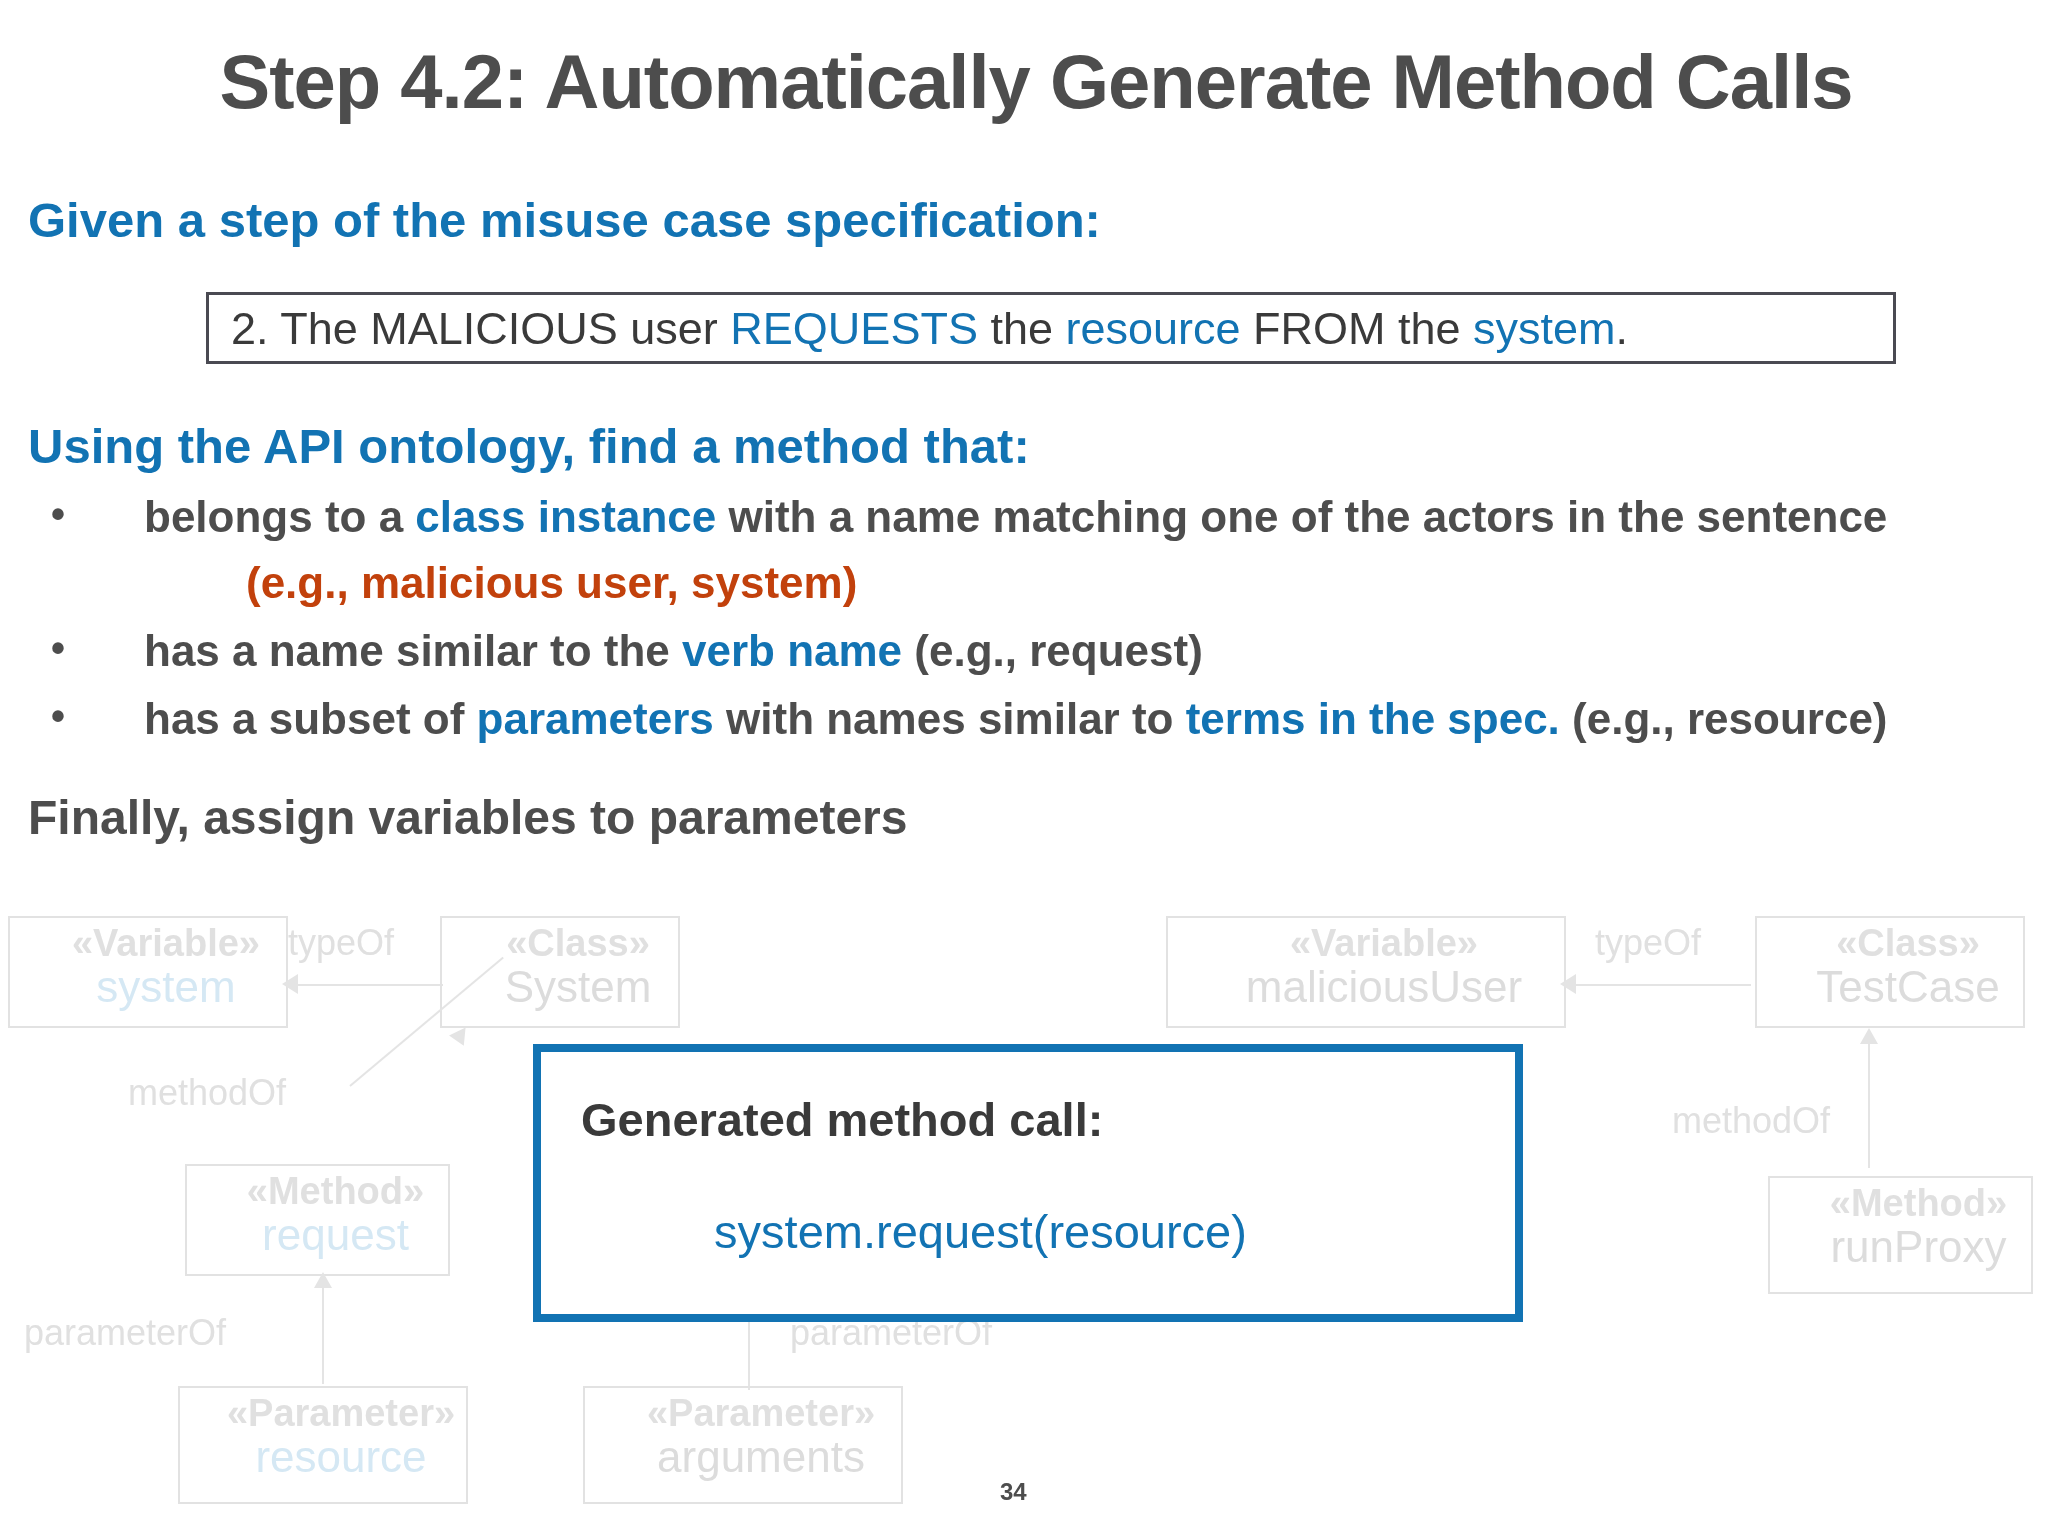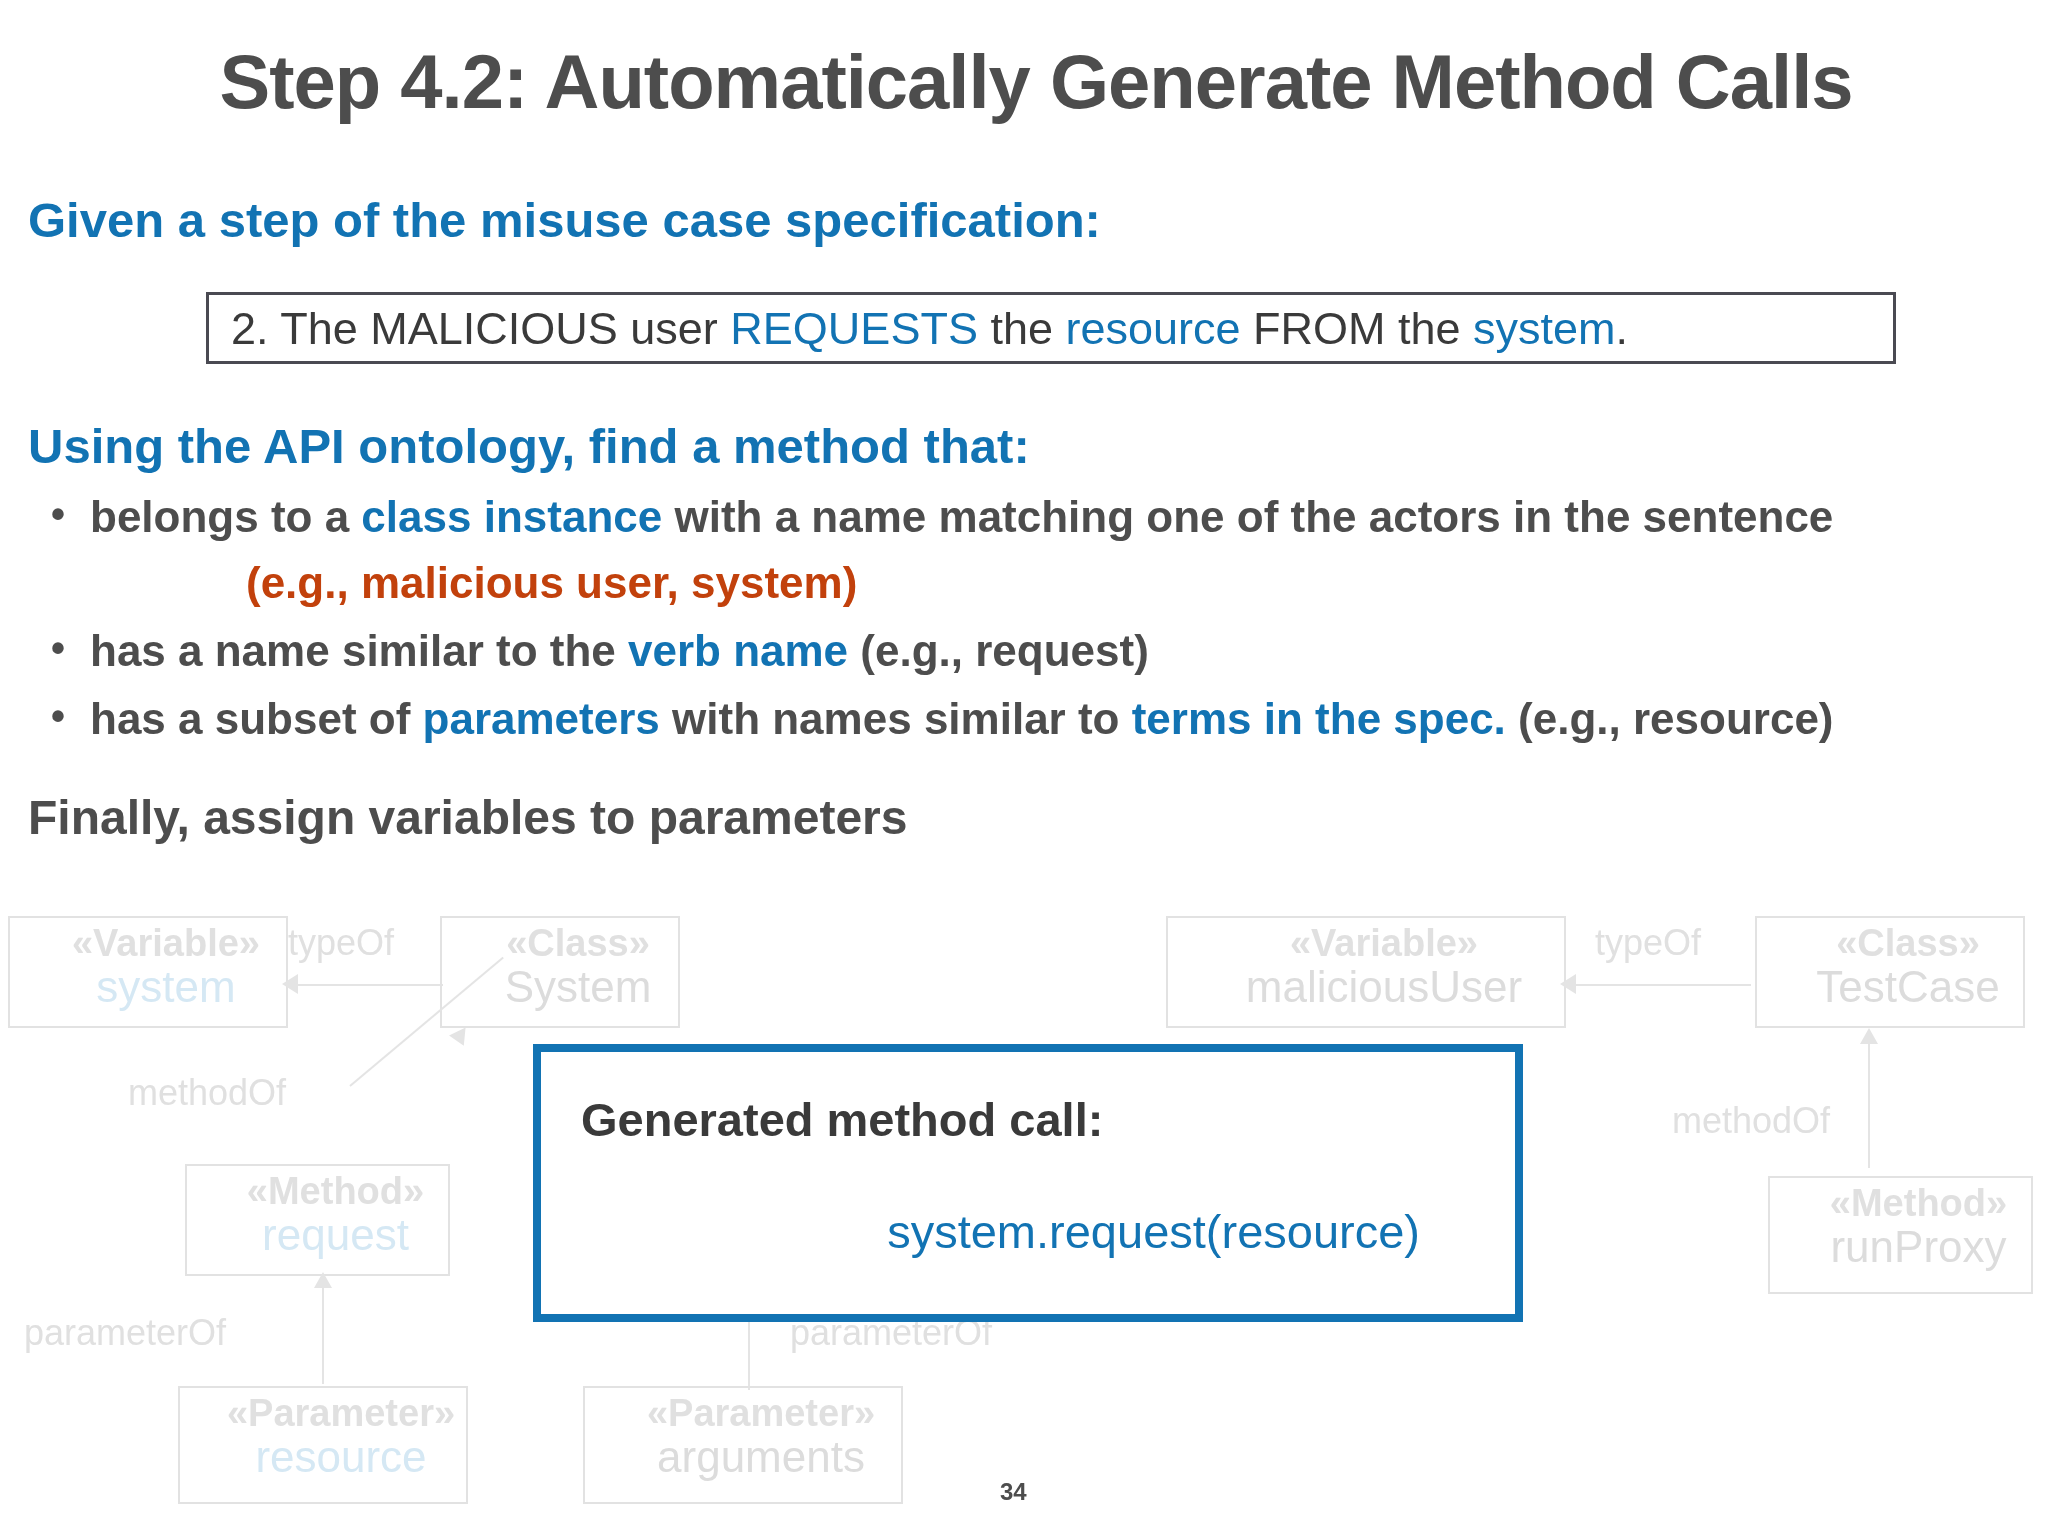--- a/index.html
+++ b/index.html
@@ -77,21 +77,21 @@
   .bullet-row .dot {
     position: absolute;
     left: 0;
     top: 0;
     width: 60px;
     text-align: center;
     font-size: 40px;
     color: #4d4d4d;
   }
   .bullet-row .btext {
-    margin-left: 62px;
+    margin-left: 116px;
     display: inline-block;
   }
   .bullet-row .hl { color: #1273b3; }
   .cont-line {
     position: absolute;
     font-weight: bold;
     font-size: 44px;
     color: #c2410c;
     white-space: nowrap;
   }
@@ -173,21 +173,21 @@
     font-weight: bold;
     font-size: 47px;
     color: #3a3a3a;
     white-space: nowrap;
   }
   #gen-code {
     position: absolute;
     left: 0;
     top: 152px;
     width: 879px;
-    text-align: right;
+    text-align: center;
     font-size: 47px;
     color: #1273b3;
     white-space: nowrap;
   }
 
   
   #slide-number {
     position: absolute;
     left: 1000px;
     top: 1478px;

